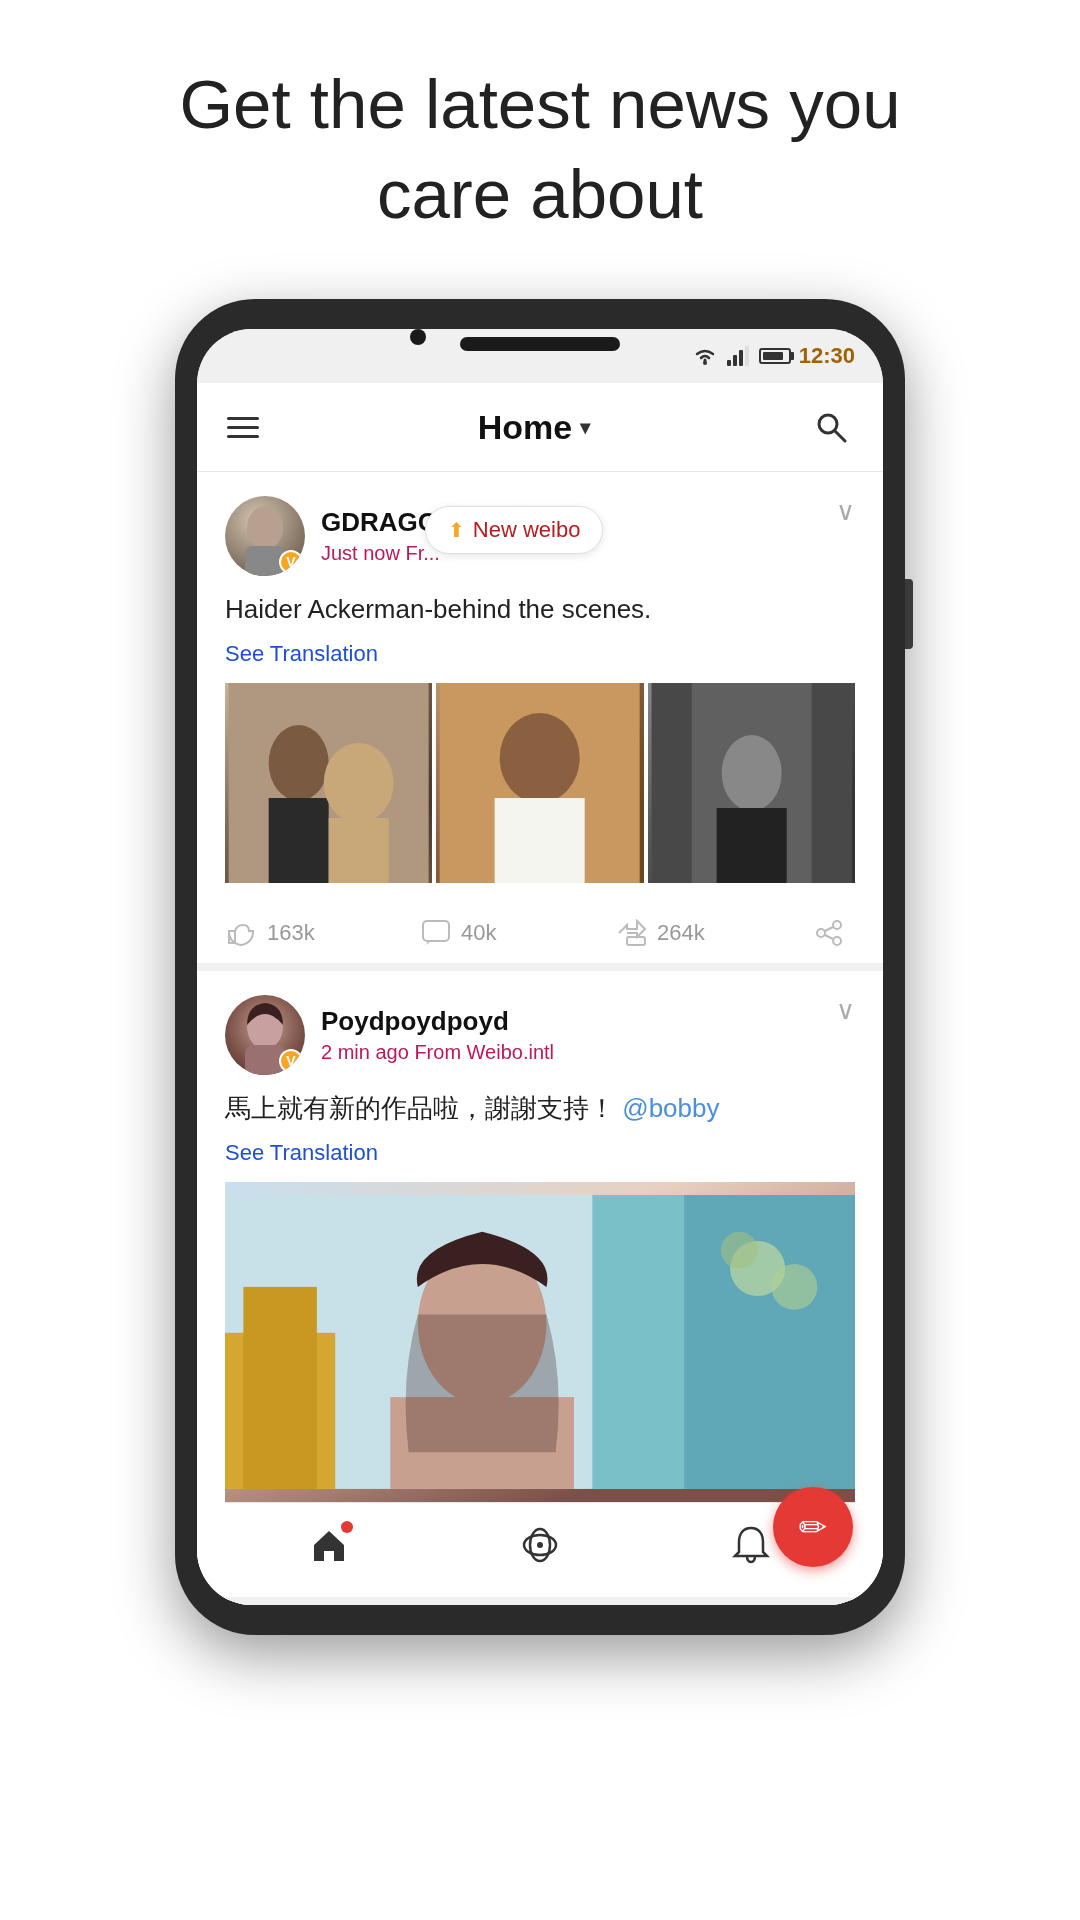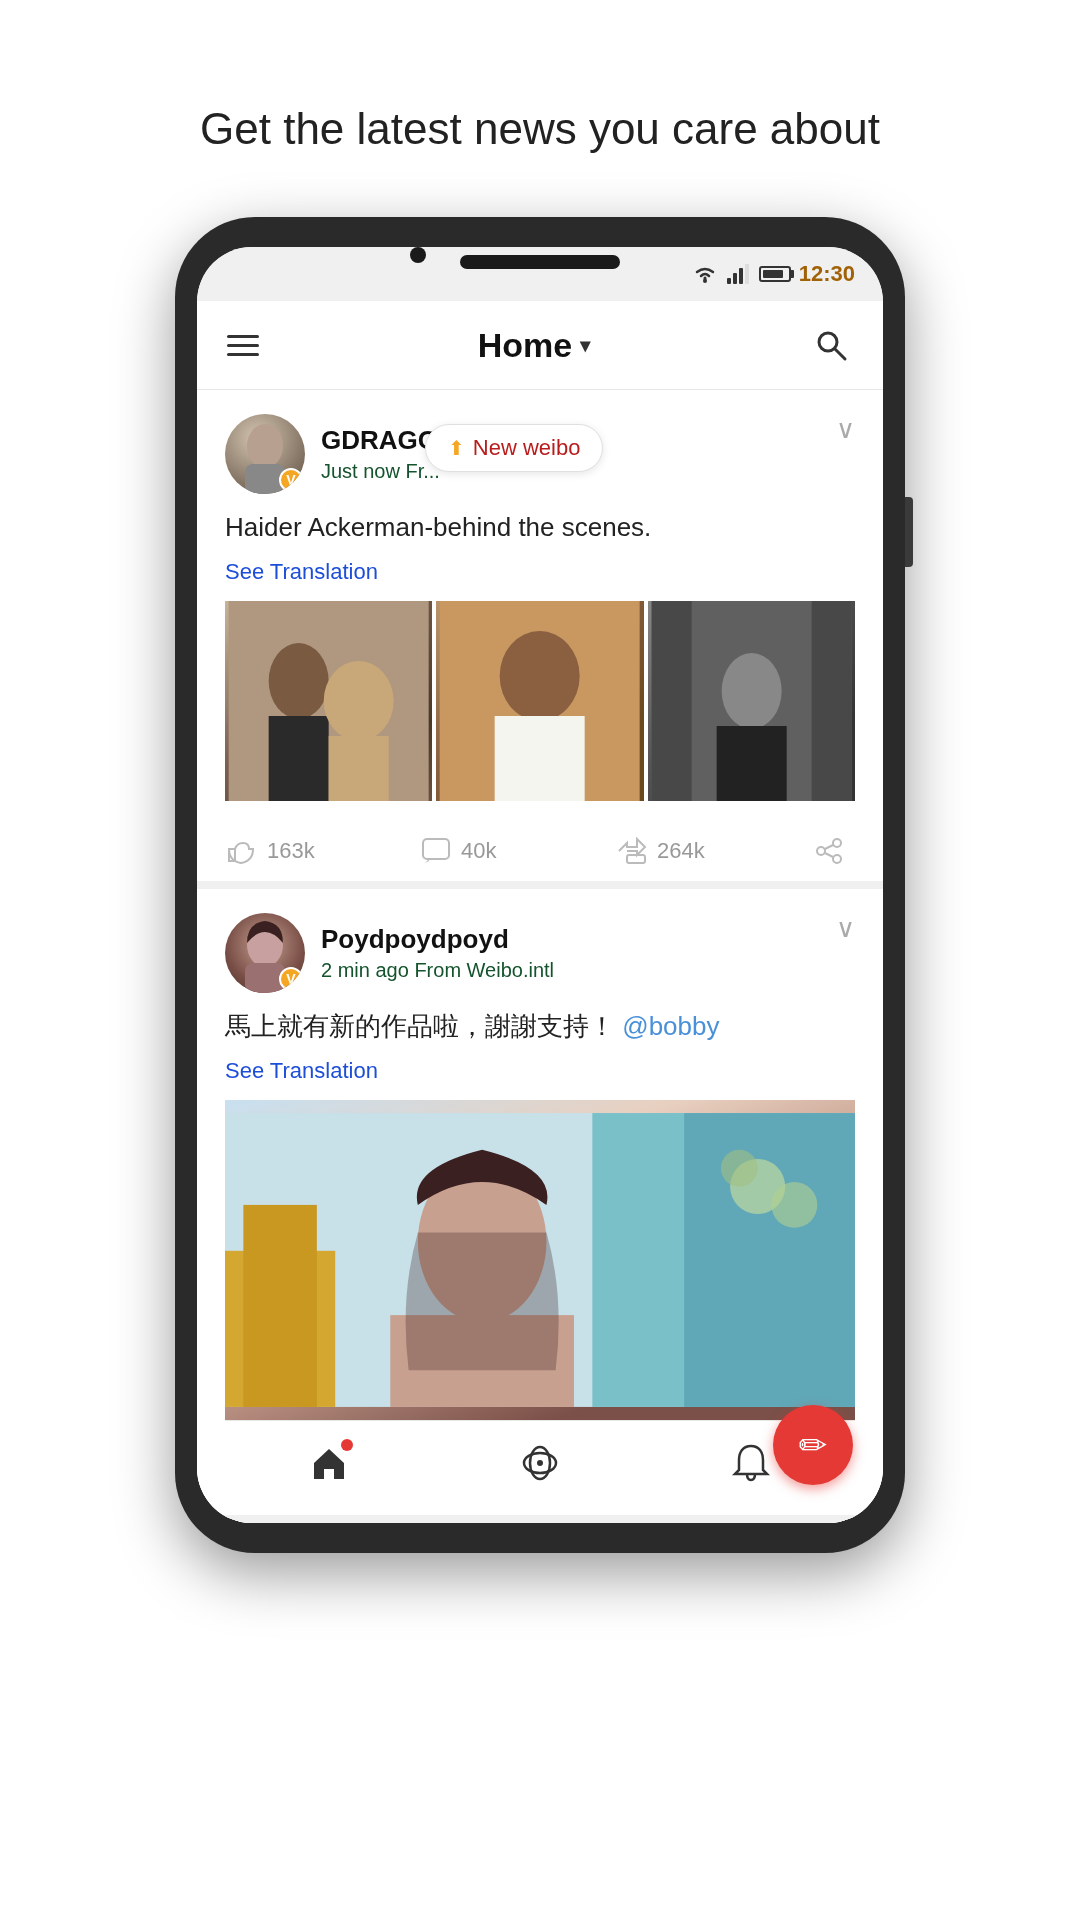--- a/index.html
+++ b/index.html
@@ -9,28 +9,27 @@
       min-height: 1920px;
       background: #ffffff;
       font-family: 'Helvetica Neue', Arial, sans-serif;
       display: flex;
       flex-direction: column;
       align-items: center;
       padding-top: 60px;
     }
 
     .headline {
-      font-size: 44px;
+      font-size: 69px;
       font-weight: 400;
       color: #222;
       text-align: center;
       max-width: 800px;
       line-height: 1.3;
       margin-bottom: 60px;
-      margin-top: 40px;
     }
 
     .phone-wrapper {
       width: 730px;
       position: relative;
     }
 
     .phone-shell {
       width: 730px;
       min-height: 1200px;
@@ -260,21 +259,21 @@
     }
 
     .username {
       font-size: 26px;
       font-weight: 700;
       color: #111;
     }
 
     .post-meta {
       font-size: 20px;
-      color: #14532d;
+      color: #be185d;
       margin-top: 4px;
     }
 
     .chevron-down {
       font-size: 26px;
       color: #aaa;
       cursor: pointer;
     }
 
     

